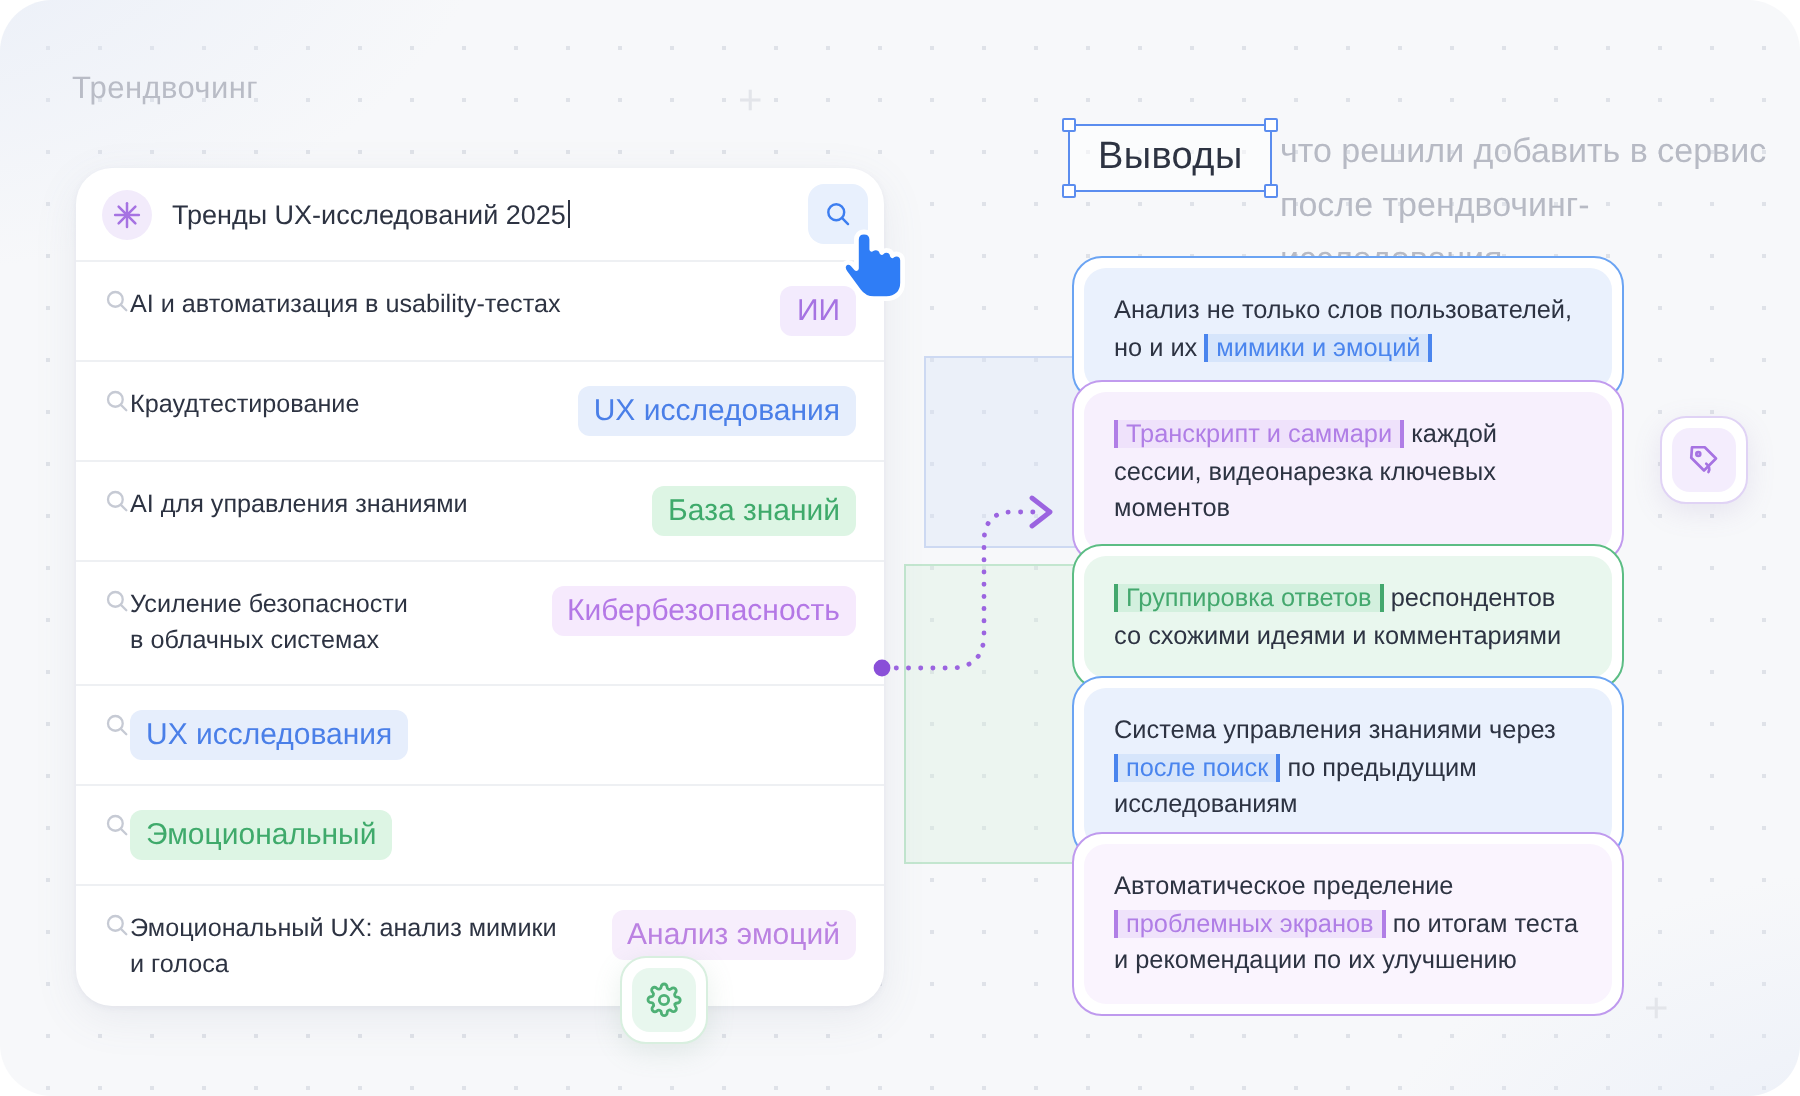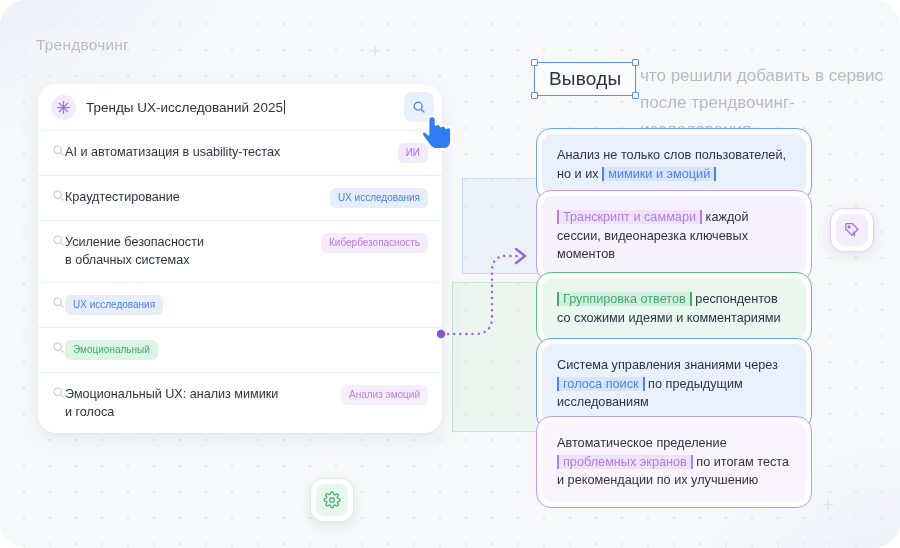--- a/index.html
+++ b/index.html
@@ -83,21 +83,21 @@
     cursor: pointer;
   }
   .result-row:last-child { border-bottom: none; }
   .result-icon { flex: 0 0 auto; margin-top: 1px; }
   .result-text {
     flex: 1 1 auto; font-size: 12.6px; line-height: 1.45;
     color: #2d3342; white-space: pre-line; padding-right: 8px;
   }
   .pill {
     flex: 0 0 auto; align-self: flex-start;
-    font-size: 10px; line-height: 1;
+    font-size: 15px; line-height: 1;
     padding: 5px 8px; border-radius: 6px; white-space: nowrap;
   }
   .pill.ai      { background:#f3ebfd; color:#a673e2; }
   .pill.ux      { background:#e6eefc; color:#4a7fe8; }
   .pill.kb      { background:#ddf5e4; color:#3faa6b; }
   .pill.cyber   { background:#f6eafd; color:#b478e6; }
   .pill.incl    { background:#ddf5e4; color:#3faa6b; }
   .pill.emo     { background:#f7eefc; color:#bb82e2; }
 
   
@@ -258,20 +258,30 @@
           <div class="result-text">Краудтестирование</div>
           <span class="pill ux">UX исследования</span>
         </div>
         <div class="result-row">
           <span class="result-icon">
             <svg width="13" height="13" viewBox="0 0 24 24">
               <circle cx="10.5" cy="10.5" r="6.8" fill="none" stroke="#c6cad4" stroke-width="2.1"></circle>
               <line x1="15.6" y1="15.6" x2="20.6" y2="20.6" stroke="#c6cad4" stroke-width="2.1" stroke-linecap="round"></line>
             </svg>
           </span>
+          <div class="result-text">AI для управления знаниями</div>
+          <span class="pill kb">База знаний</span>
+        </div>
+        <div class="result-row">
+          <span class="result-icon">
+            <svg width="13" height="13" viewBox="0 0 24 24">
+              <circle cx="10.5" cy="10.5" r="6.8" fill="none" stroke="#c6cad4" stroke-width="2.1"></circle>
+              <line x1="15.6" y1="15.6" x2="20.6" y2="20.6" stroke="#c6cad4" stroke-width="2.1" stroke-linecap="round"></line>
+            </svg>
+          </span>
           <div class="result-text">Усиление безопасности
 в облачных системах</div>
           <span class="pill cyber">Кибербезопасность</span>
         </div>
         <div class="result-row">
           <span class="result-icon">
             <svg width="13" height="13" viewBox="0 0 24 24">
               <circle cx="10.5" cy="10.5" r="6.8" fill="none" stroke="#c6cad4" stroke-width="2.1"></circle>
               <line x1="15.6" y1="15.6" x2="20.6" y2="20.6" stroke="#c6cad4" stroke-width="2.1" stroke-linecap="round"></line>
             </svg>
@@ -342,20 +352,20 @@
       <div class="card blue" style="top: 128px;">
         <div class="inner"><span>Анализ не только слов пользователей, но и их </span><span class="hl b">мимики и эмоций</span></div>
       </div>
       <div class="card purple" style="top: 190px;">
         <div class="inner"><span class="hl p">Транскрипт и саммари</span><span> каждой сессии, видеонарезка ключевых моментов</span></div>
       </div>
       <div class="card green" style="top: 272px;">
         <div class="inner"><span class="hl g">Группировка ответов</span><span> респондентов со схожими идеями и комментариями</span></div>
       </div>
       <div class="card blue" style="top: 338px;">
-        <div class="inner"><span>Система управления знаниями через </span><span class="hl b">голоса поиск</span><span> по предыдущим исследованиям</span></div>
+        <div class="inner"><span>Система управления знаниями через </span><span class="hl b">после поиск</span><span> по предыдущим исследованиям</span></div>
       </div>
       <div class="card violet" style="top: 416px;">
         <div class="inner"><span>Автоматическое пределение </span><span class="hl p">проблемных экранов</span><span> по итогам теста и рекомендации по их улучшению</span></div>
       </div>
     </div>
 
 </div>
 
 </body></html>

